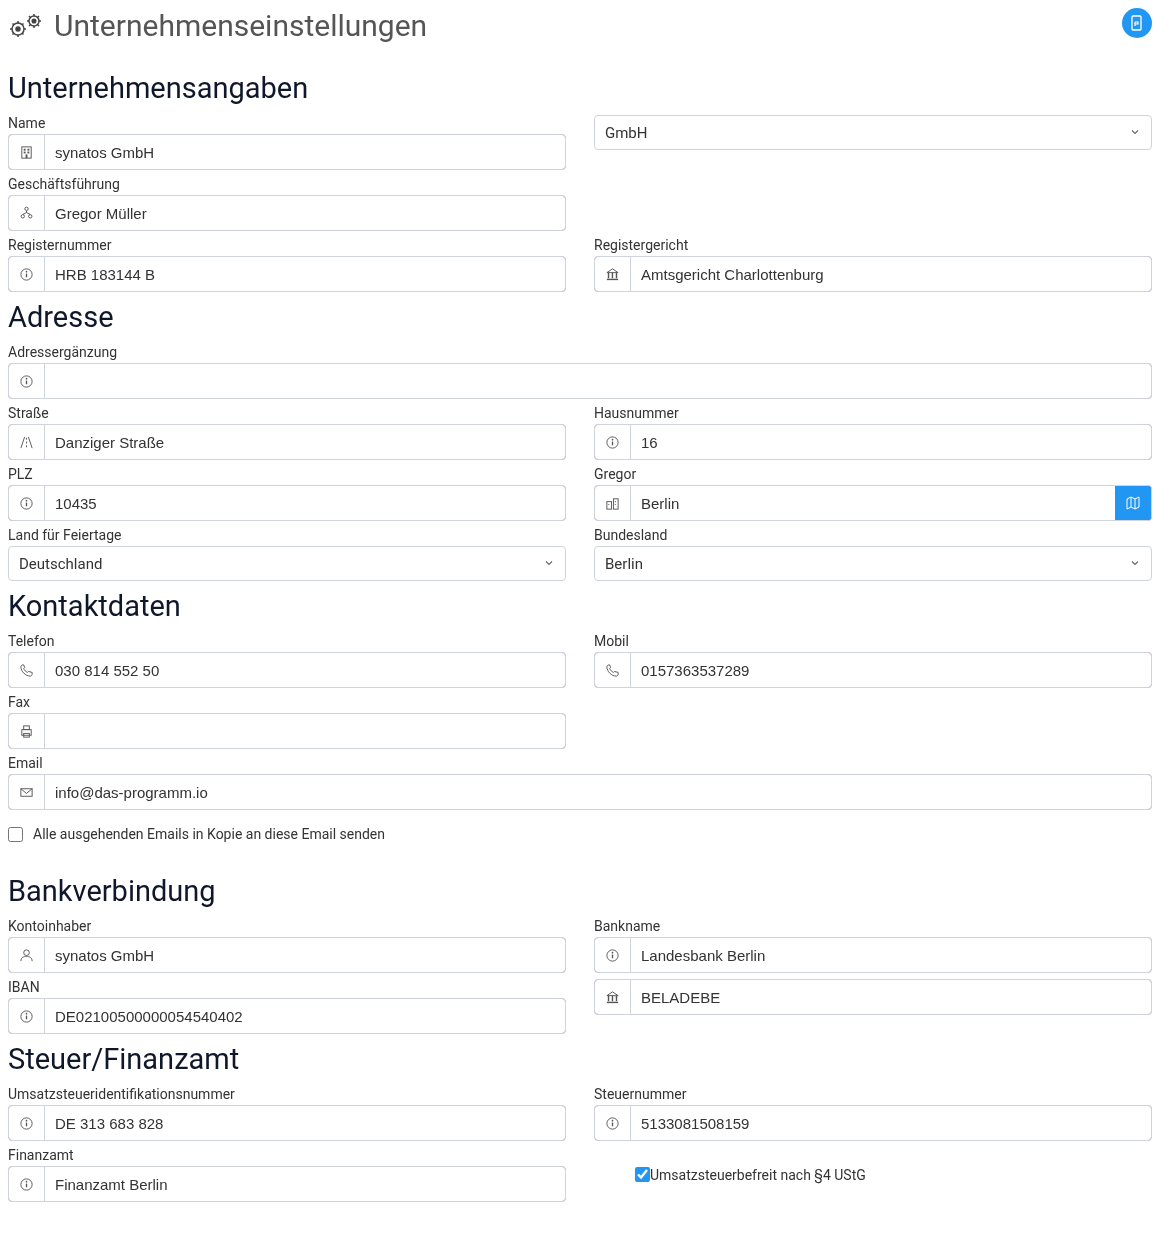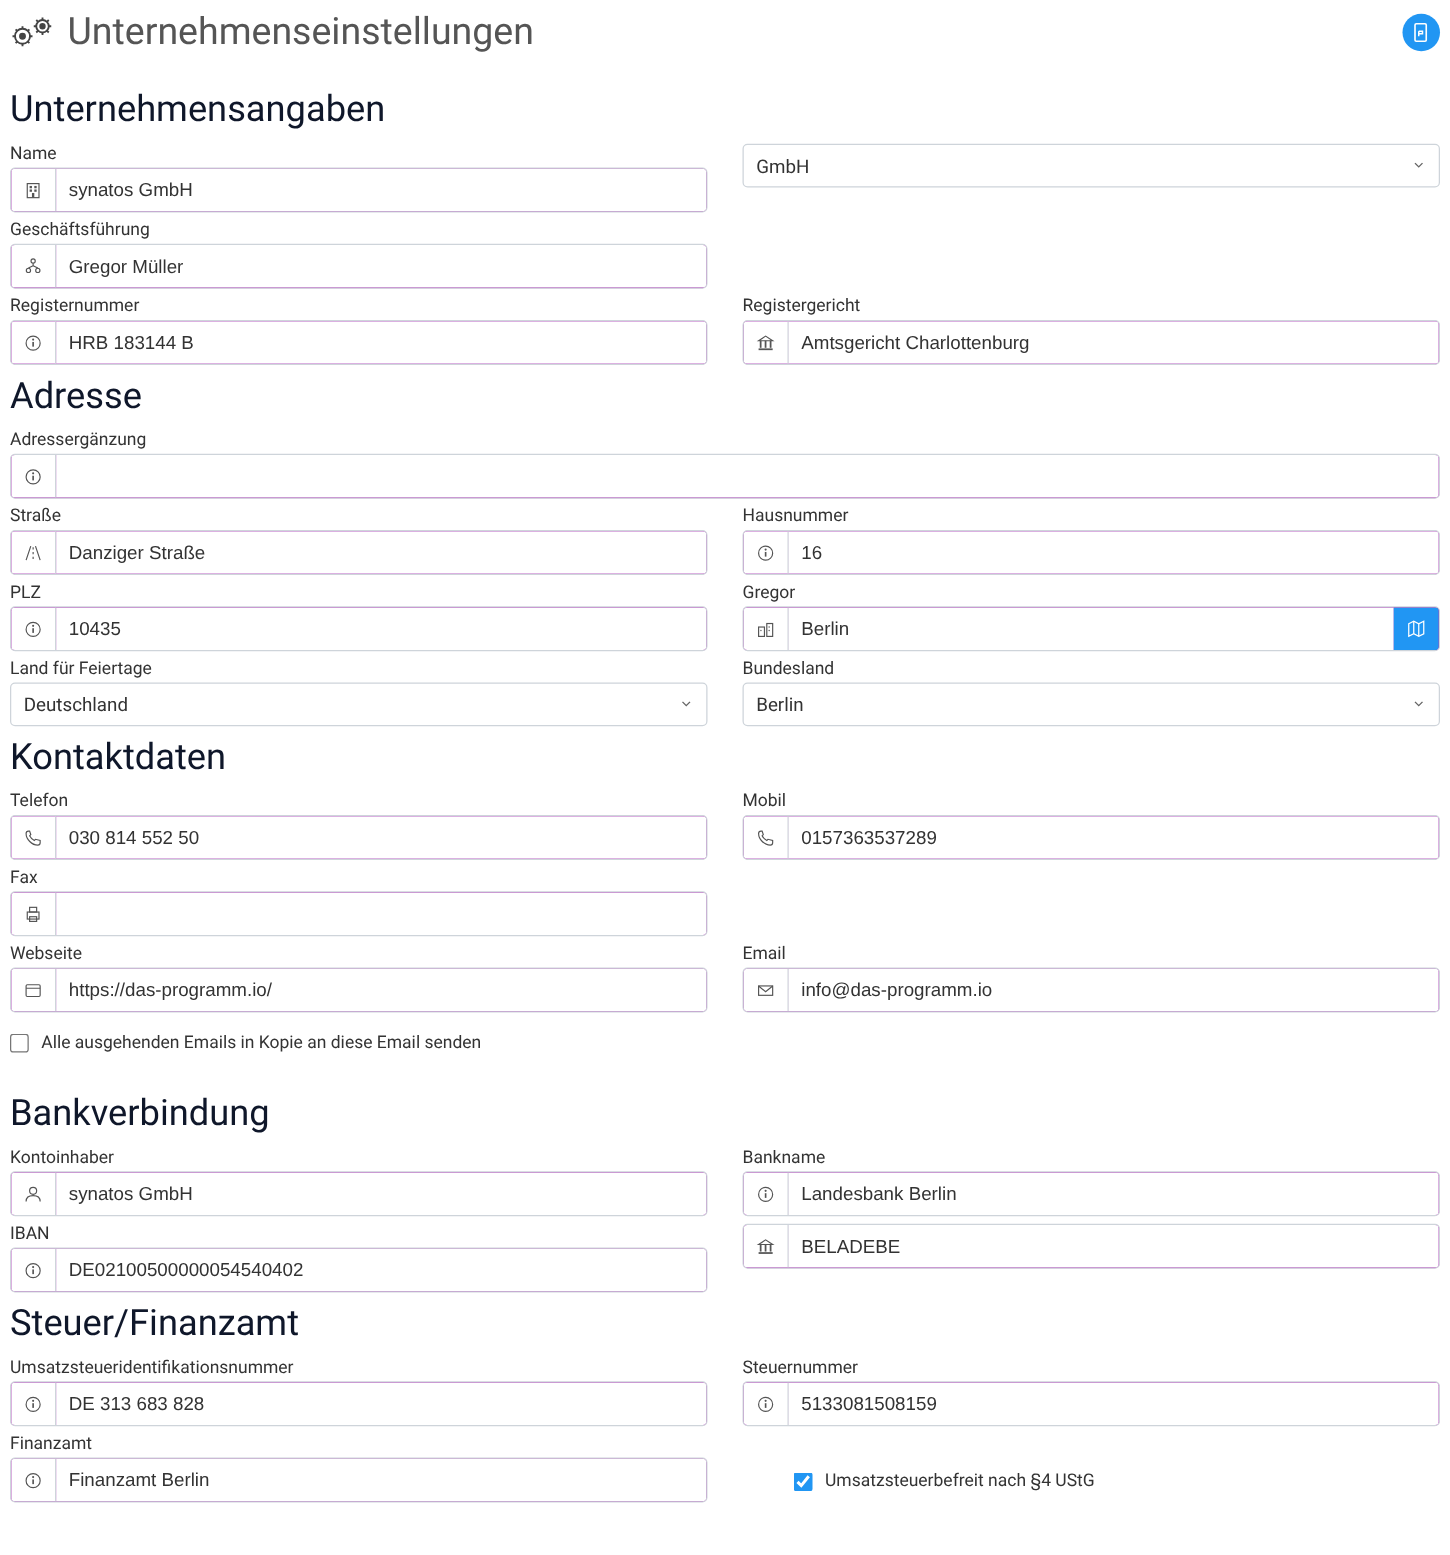--- a/index.html
+++ b/index.html
@@ -1,38 +1,38 @@
 <!DOCTYPE html>
 <html><head>
 <meta charset="utf-8">
 <style>
 * { box-sizing: border-box; margin: 0; padding: 0; }
 body { font-family: -apple-system, BlinkMacSystemFont, "Segoe UI", Roboto, Helvetica, Arial, sans-serif; color: #333; background: #fff; padding: 8px; width: 1160px; }
-.page-header { display: flex; align-items: center; justify-content: space-between; margin-bottom: 28px; }
+.page-header { display: flex; align-items: flex-start; justify-content: space-between; margin-bottom: 28px; }
 .page-title-wrap { display: flex; align-items: center; gap: 10px; }
 .page-title { font-size: 30px; font-weight: 400; color: #555; }
 .gears-icon { width: 36px; height: 30px; color: #444; flex-shrink: 0; }
 .pdf-btn { width: 30px; height: 30px; border-radius: 50%; background: #2196F3; color: #fff; display: flex; align-items: center; justify-content: center; border: none; cursor: pointer; }
 .pdf-btn svg { width: 16px; height: 16px; }
 .section-title { font-size: 29px; font-weight: 400; color: #0f172a; margin-bottom: 10px; margin-top: 8px; }
 .row { display: flex; gap: 28px; margin-bottom: 6px; }
 .col { flex: 1; min-width: 0; }
 .field-label { font-size: 14px; color: #333; margin-bottom: 3px; display: block; }
 .input-group { display: flex; border: 1px solid #ced4da; border-radius: 4px; overflow: hidden; height: 36px; background: #a21caf; }
 .input-addon { width: 36px; display: flex; align-items: center; justify-content: center; border-right: 1px solid #ced4da; background: #fff; color: #555; flex-shrink: 0; }
 .input-addon svg { width: 15px; height: 15px; }
 .input-group input { border: none; outline: none; flex: 1; padding: 0 10px; font-size: 15px; color: #333; background: #fff; }
 .input-btn { width: 36px; display: flex; align-items: center; justify-content: center; background: #2196F3; color: #fff; border: none; cursor: pointer; }
 .input-btn svg { width: 16px; height: 16px; }
 .select { border: 1px solid #ced4da; border-radius: 4px; height: 35px; display: flex; align-items: center; padding: 0 10px; font-size: 15px; color: #333; position: relative; background: #fff; cursor: pointer; }
 .select .chevron { position: absolute; right: 10px; color: #666; }
 .checkbox-row { display: flex; align-items: center; gap: 10px; margin: 16px 0 32px 0; }
 .checkbox-row input[type="checkbox"] { width: 15px; height: 15px; cursor: pointer; }
 .checkbox-row label { font-size: 14px; color: #333; cursor: pointer; }
-.checkbox-inline { display: flex; align-items: center; gap: 10px; height: 36px; padding-left: 41px; }
+.checkbox-inline { display: flex; height: 36px; padding-left: 41px; }
 .checkbox-inline input[type="checkbox"] { width: 15px; height: 15px; cursor: pointer; accent-color: #2196F3; }
 .checkbox-inline label { font-size: 14px; color: #333; }
 </style>
 </head>
 <body>
 
 <svg width="0" height="0" style="position:absolute">
   <defs>
     <g id="i-building">
         <rect x="3" y="2" width="10" height="12" fill="none" stroke="currentColor" stroke-width="1"></rect>
@@ -309,31 +309,20 @@
             <use href="#i-fax"></use>
           </svg>
         </span>
       <input type="text" value="" style="">
     </div>
   </div>
   <div class="col"></div>
 </div>
 <div class="row">
   <div class="col">
-    <label class="field-label">Webseite</label>
-    <div class="input-group">
-      <span class="input-addon">
-          <svg viewBox="0 0 16 16">
-            <use href="#i-browser"></use>
-          </svg>
-        </span>
-      <input type="text" value="https://das-programm.io/" style="">
-    </div>
-  </div>
-  <div class="col">
     <label class="field-label">Email</label>
     <div class="input-group">
       <span class="input-addon">
           <svg viewBox="0 0 16 16">
             <use href="#i-mail"></use>
           </svg>
         </span>
       <input type="text" value="info@das-programm.io" style="">
     </div>
   </div>

